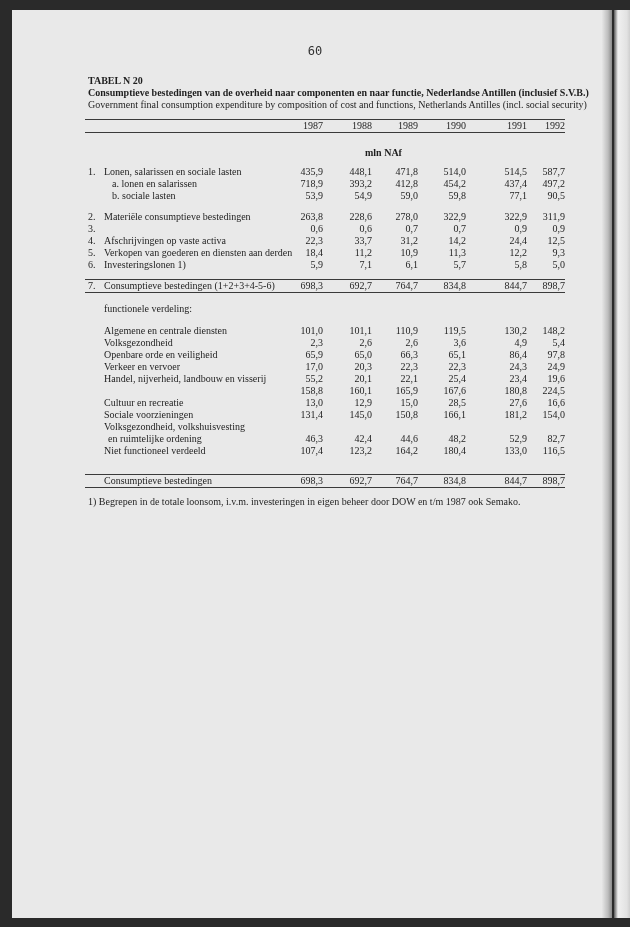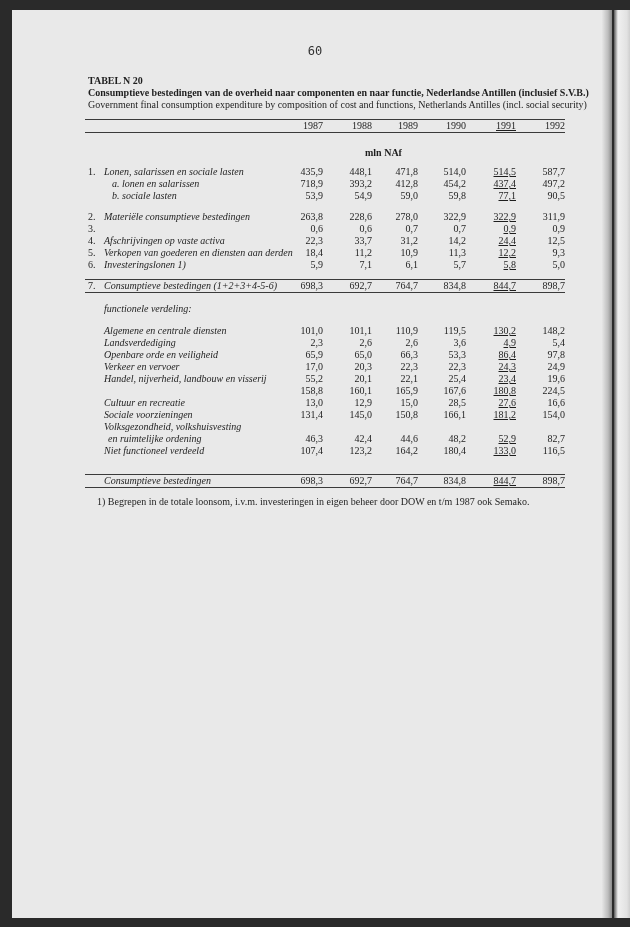--- a/index.html
+++ b/index.html
@@ -27,28 +27,28 @@
       position: absolute; left: 0; width: 630px; top: 44px;
       text-align: center;
       font-family: "DejaVu Sans Mono", monospace; font-size: 12px;
       color: #333;
     }
     .hdr { position: absolute; left: 88px; font-size: 10px; line-height: 12px; white-space: nowrap; }
     .hdr.bold { font-weight: bold; }
     .rule { position: absolute; left: 85px; width: 480px; height: 1px; background: #3a3a3a; }
     .row { position: absolute; left: 85px; width: 480px; height: 12px; font-size: 10px; line-height: 12px; }
     .row .num { position: absolute; left: 3px; }
-    .row .lbl { position: absolute; left: 19px; white-space: nowrap; font-style: italic; }
+    .row .lbl { position: absolute; left: 19px; white-space: nowrap; }
     .row .lbl.ind { left: 27px; }
     .row .lbl.ind2 { left: 23px; }
     .row .v { position: absolute; width: 50px; text-align: right; }
     .c0 { left: 188px; } .c1 { left: 237px; } .c2 { left: 283px; }
-    .c3 { left: 331px; } .c4 { left: 381px; text-decoration: underline; } .c5 { left: 430px; }
+    .c3 { left: 331px; } .c4 { left: 392px; } .c5 { left: 430px; }
     .unit { position: absolute; left: 365px; top: 147px; font-size: 10px; font-weight: bold; }
-    .note { position: absolute; left: 88px; top: 496px; font-size: 10px; white-space: nowrap; margin-left: 9px; }
+    .note { position: absolute; left: 88px; top: 496px; font-size: 10px; white-space: nowrap; }
   </style>
 </head>
 <body>
 
 <div class="page">
   <div class="spine"></div>
 </div>
 <div class="edge"></div>
 
 <div class="pagenum">60</div>
@@ -168,34 +168,34 @@
 <div class="row" style="top:325px">
   <span class="lbl">Algemene en centrale diensten</span>
   <span class="v c0">101,0</span>
   <span class="v c1">101,1</span>
   <span class="v c2">110,9</span>
   <span class="v c3">119,5</span>
   <span class="v c4">130,2</span>
   <span class="v c5">148,2</span>
 </div>
 <div class="row" style="top:337px">
-  <span class="lbl">Landsverdediging</span>
+  <span class="lbl">Volksgezondheid</span>
   <span class="v c0">2,3</span>
   <span class="v c1">2,6</span>
   <span class="v c2">2,6</span>
   <span class="v c3">3,6</span>
   <span class="v c4">4,9</span>
   <span class="v c5">5,4</span>
 </div>
 <div class="row" style="top:349px">
   <span class="lbl">Openbare orde en veiligheid</span>
   <span class="v c0">65,9</span>
   <span class="v c1">65,0</span>
   <span class="v c2">66,3</span>
-  <span class="v c3">53,3</span>
+  <span class="v c3">65,1</span>
   <span class="v c4">86,4</span>
   <span class="v c5">97,8</span>
 </div>
 <div class="row" style="top:361px">
   <span class="lbl">Verkeer en vervoer</span>
   <span class="v c0">17,0</span>
   <span class="v c1">20,3</span>
   <span class="v c2">22,3</span>
   <span class="v c3">22,3</span>
   <span class="v c4">24,3</span>

